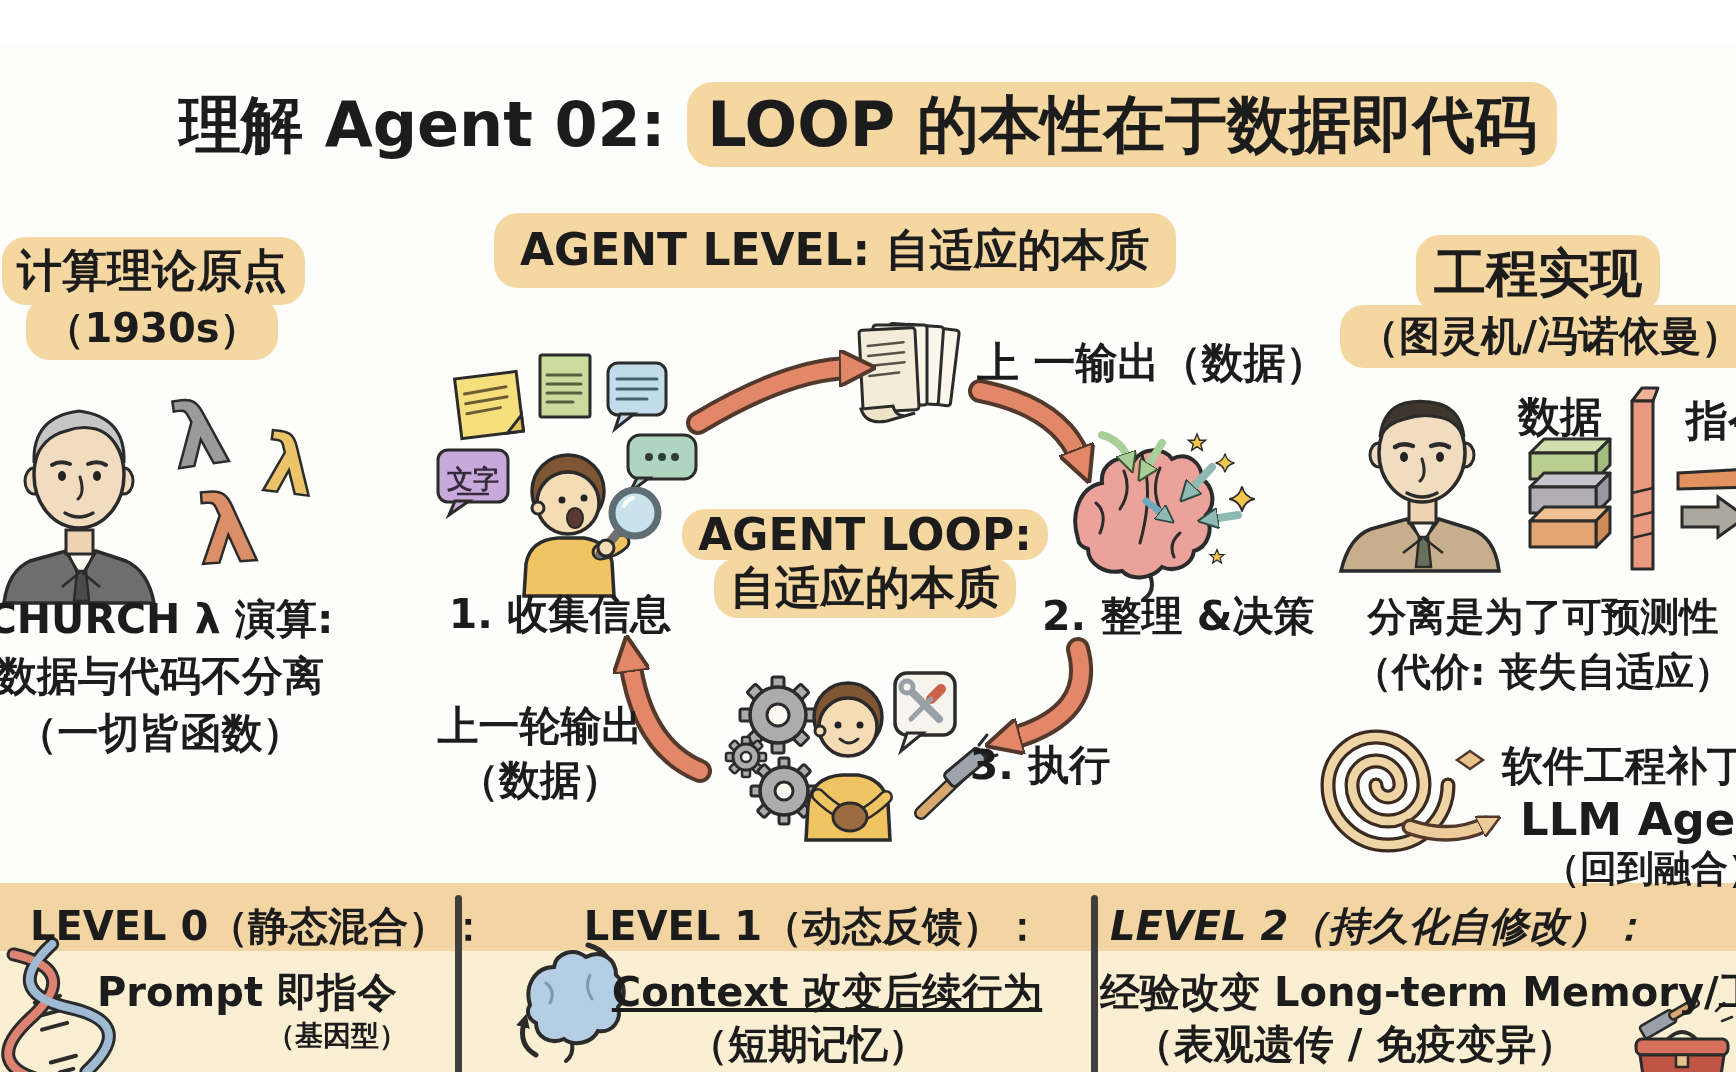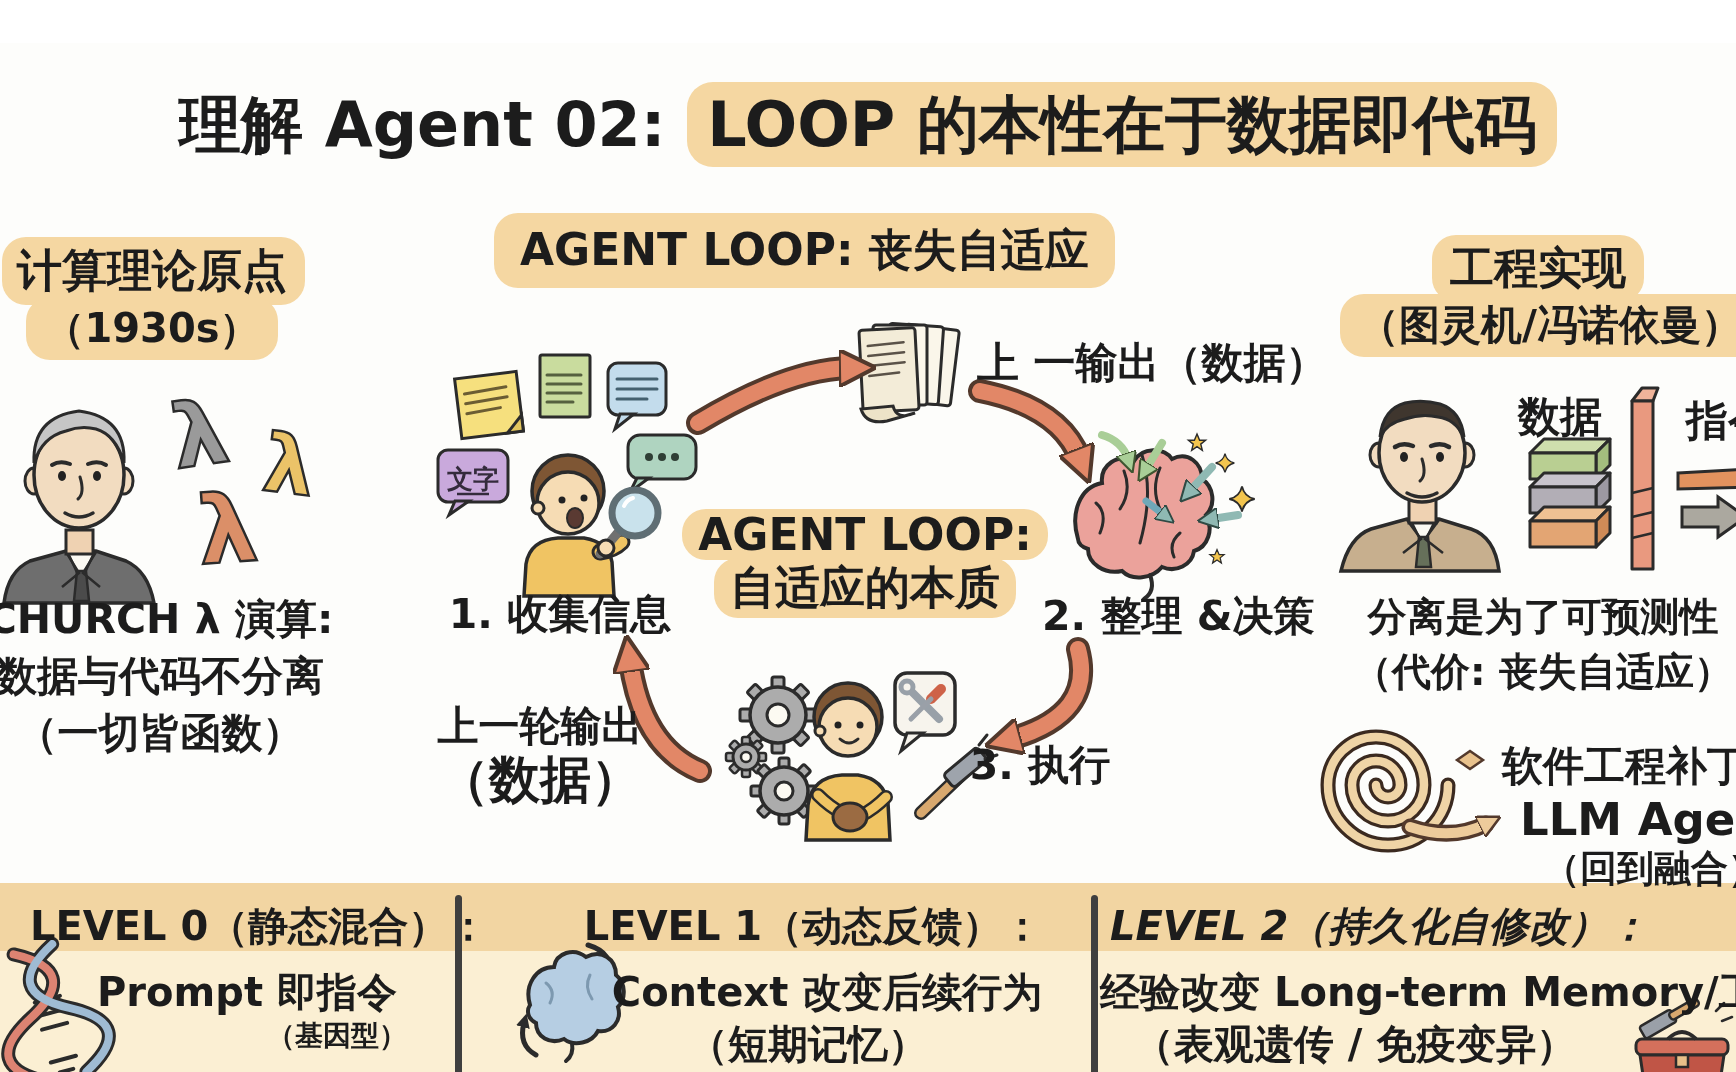--- a/index.html
+++ b/index.html
@@ -54,21 +54,21 @@
   <div class="lam" style="left:264px;top:376px;font-size:80px;color:#EBC368;transform:rotate(7deg);">λ</div>
   <div class="lam" style="left:198px;top:432px;font-size:94px;color:#DB8F68;transform:rotate(-4deg);">λ</div>
 
   <div class="abs ctr" style="left:-28px;top:548px;width:376px;">
     <div class="txt" style="font-size:41px;line-height:57px;">CHURCH λ 演算:</div>
     <div class="txt" style="font-size:41px;line-height:57px;">数据与代码不分离</div>
     <div class="txt" style="font-size:41px;line-height:57px;">（一切皆函数）</div>
   </div>
 
   <div class="abs" style="left:494px;top:170px;">
-    <span class="pill txt" style="font-size:44px;padding:8px 26px;">AGENT LOOP: 丧失自适应</span>
+    <span class="pill txt" style="font-size:44px;padding:8px 26px;">AGENT LEVEL: 自适应的本质</span>
   </div>
 
   <svg class="abs" style="left:435px;top:298px;" width="268" height="176" viewBox="0 0 268 176">
     <g transform="rotate(-7 54 64)">
       <rect x="23" y="34" width="62" height="60" fill="#F6E07E" stroke="#2b2b2b" stroke-width="3"></rect>
       <path d="M69,94 L85,78 L85,94 Z" fill="#E3C65E" stroke="#2b2b2b" stroke-width="3"></path>
       <path d="M31,50 L73,48 M31,60 L73,58 M31,70 L65,68" stroke="#6b5d33" stroke-width="3" stroke-linecap="round"></path>
     </g>
     <g>
       <rect x="105" y="14" width="50" height="62" rx="2" fill="#C9DC9E" stroke="#2b2b2b" stroke-width="3"></rect>
@@ -201,21 +201,21 @@
       <path d="M38,148 L82,106" stroke="#2b2b2b" stroke-width="14" stroke-linecap="round"></path>
       <path d="M38,148 L82,106" stroke="#D8A86E" stroke-width="9" stroke-linecap="round"></path>
       <g transform="rotate(-40 82 102)">
           <rect x="60" y="94" width="44" height="17" rx="4" fill="#9EA4AC" stroke="#2b2b2b" stroke-width="3"></rect>
         </g>
       <path d="M96,80 L104,70 M102,94 L114,90" stroke="#2b2b2b" stroke-width="3" stroke-linecap="round"></path>
     </g>
   </svg>
 
   <div class="abs ctr" style="left:1340px;top:192px;width:396px;">
-    <div class="pill txt" style="font-size:44px;">工程实现</div><br>
+    <div class="pill txt" style="font-size:52px;">工程实现</div><br>
     <div class="pill txt" style="font-size:41px;margin-top:-8px;">（图灵机/冯诺依曼）</div>
   </div>
 
   <svg class="abs" style="left:1335px;top:328px;" width="170" height="200" viewBox="0 0 170 200">
     <path d="M6,200 Q14,166 36,158 L72,148 L104,148 L136,158 Q160,166 164,200 Z" fill="#C7AF8E" stroke="#2b2b2b" stroke-width="3.5"></path>
     <polygon points="76,150 100,150 88,174" fill="#FBF9F2" stroke="#2b2b2b" stroke-width="2.5"></polygon>
     <polygon points="84,166 93,166 96,196 81,196" fill="#66705A" stroke="#2b2b2b" stroke-width="2.5"></polygon>
     <path d="M72,149 L86,168 L68,182 M104,149 L90,168 L108,182" fill="none" stroke="#2b2b2b" stroke-width="2.5"></path>
     <rect x="74" y="128" width="27" height="24" fill="#EFD2B2" stroke="#2b2b2b" stroke-width="3"></rect>
     <ellipse cx="44" cy="84" rx="9" ry="12" fill="#F2DCC0" stroke="#2b2b2b" stroke-width="3"></ellipse>
@@ -327,21 +327,21 @@
   <div class="abs txt" style="left:977px;top:292px;font-size:42px;">上 一输出（数据）</div>
   <div class="abs txt ctr" style="left:440px;top:544px;width:240px;font-size:41px;">1. 收集信息</div>
   <div class="abs txt" style="left:1042px;top:546px;font-size:41px;">2. 整理 &amp;决策</div>
   <div class="abs txt ctr" style="left:960px;top:695px;width:160px;font-size:41px;">3. 执行</div>
   <div class="abs ctr" style="left:670px;top:466px;width:390px;">
     <span class="pill txt" style="font-size:44px;padding:0 16px;">AGENT LOOP:</span><br>
     <span class="pill txt" style="font-size:45px;padding:0 16px;margin-top:-2px;">自适应的本质</span>
   </div>
   <div class="abs ctr" style="left:415px;top:656px;width:250px;">
     <div class="txt" style="font-size:41px;line-height:54px;">上一轮输出</div>
-    <div class="txt" style="font-size:51px;line-height:54px;">（数据）</div>
+    <div class="txt" style="font-size:41px;line-height:54px;">（数据）</div>
   </div>
 
   <svg class="abs" style="left:-6px;top:896px;" width="112" height="148" viewBox="0 0 112 148">
     <g transform="rotate(-15 56 74)">
       <path d="M44,14 L70,14 M50,26 L64,26 M44,60 L70,60 M42,74 L72,74 M44,88 L70,88 M44,122 L70,122 M50,134 L64,134" stroke="#2b2b2b" stroke-width="4" stroke-linecap="round"></path>
       <path d="M36,8 C78,30 78,52 36,74 C-6,96 -6,118 36,140" fill="none" stroke="#2b2b2b" stroke-width="14" stroke-linecap="round"></path>
       <path d="M76,8 C34,30 34,52 76,74 C118,96 118,118 76,140" fill="none" stroke="#2b2b2b" stroke-width="14" stroke-linecap="round"></path>
       <path d="M36,8 C78,30 78,52 36,74 C-6,96 -6,118 36,140" fill="none" stroke="#DD8372" stroke-width="8" stroke-linecap="round"></path>
       <path d="M76,8 C34,30 34,52 76,74 C118,96 118,118 76,140" fill="none" stroke="#9FBBD3" stroke-width="8" stroke-linecap="round"></path>
     </g>
@@ -364,20 +364,20 @@
     <path d="M46,46 Q60,32 74,46" fill="none" stroke="#2b2b2b" stroke-width="4"></path>
     <rect x="54" y="62" width="12" height="12" fill="#E8C089" stroke="#2b2b2b" stroke-width="2.5"></rect>
   </svg>
 
   <div class="abs ctr" style="left:0;top:0;width:0;height:0;"></div>
   <div class="abs txt ctr" style="left:30px;top:856px;width:420px;font-size:40px;">LEVEL 0（静态混合）：</div>
   <div class="abs txt ctr" style="left:87px;top:922px;width:320px;font-size:40px;">Prompt 即指令</div>
   <div class="abs txt ctr" style="left:87px;top:974px;width:320px;font-size:28px;text-align:right;">（基因型）</div>
 
   <div class="abs txt ctr" style="left:563px;top:856px;width:500px;font-size:40px;">LEVEL 1（动态反馈）：</div>
-  <div class="abs txt ctr" style="left:562px;top:922px;width:530px;font-size:40px;">Context 改变后续行为</div>
+  <div class="abs txt ctr" style="left:562px;top:922px;width:530px;font-size:40px;text-decoration:underline;">Context 改变后续行为</div>
   <div class="abs txt ctr" style="left:558px;top:974px;width:500px;font-size:40px;">（短期记忆）</div>
 
   <div class="abs txt ctr" style="left:1110px;top:856px;width:440px;font-size:40px;font-style:italic;">LEVEL 2（持久化自修改）：</div>
   <div class="abs txt ctr" style="left:1100px;top:922px;width:540px;font-size:40px;">经验改变 Long-term Memory/工具</div>
   <div class="abs txt ctr" style="left:1100px;top:974px;width:510px;font-size:40px;">（表观遗传 / 免疫变异）</div>
 
 </div>
 
 </body></html>

